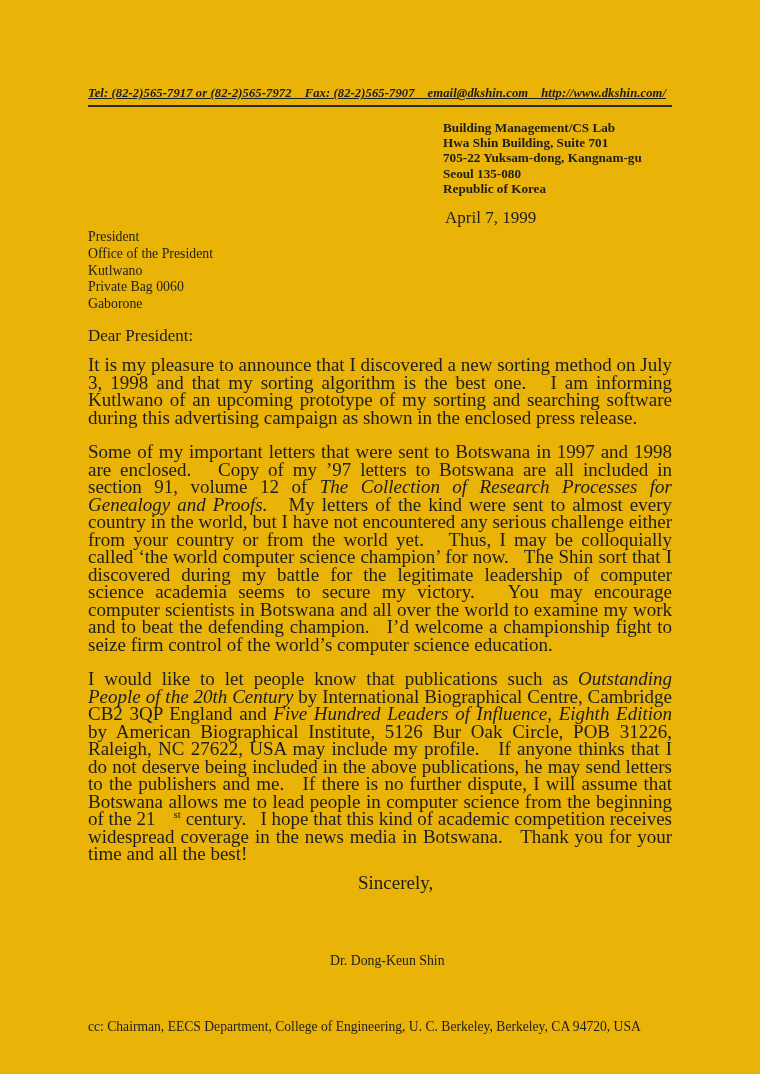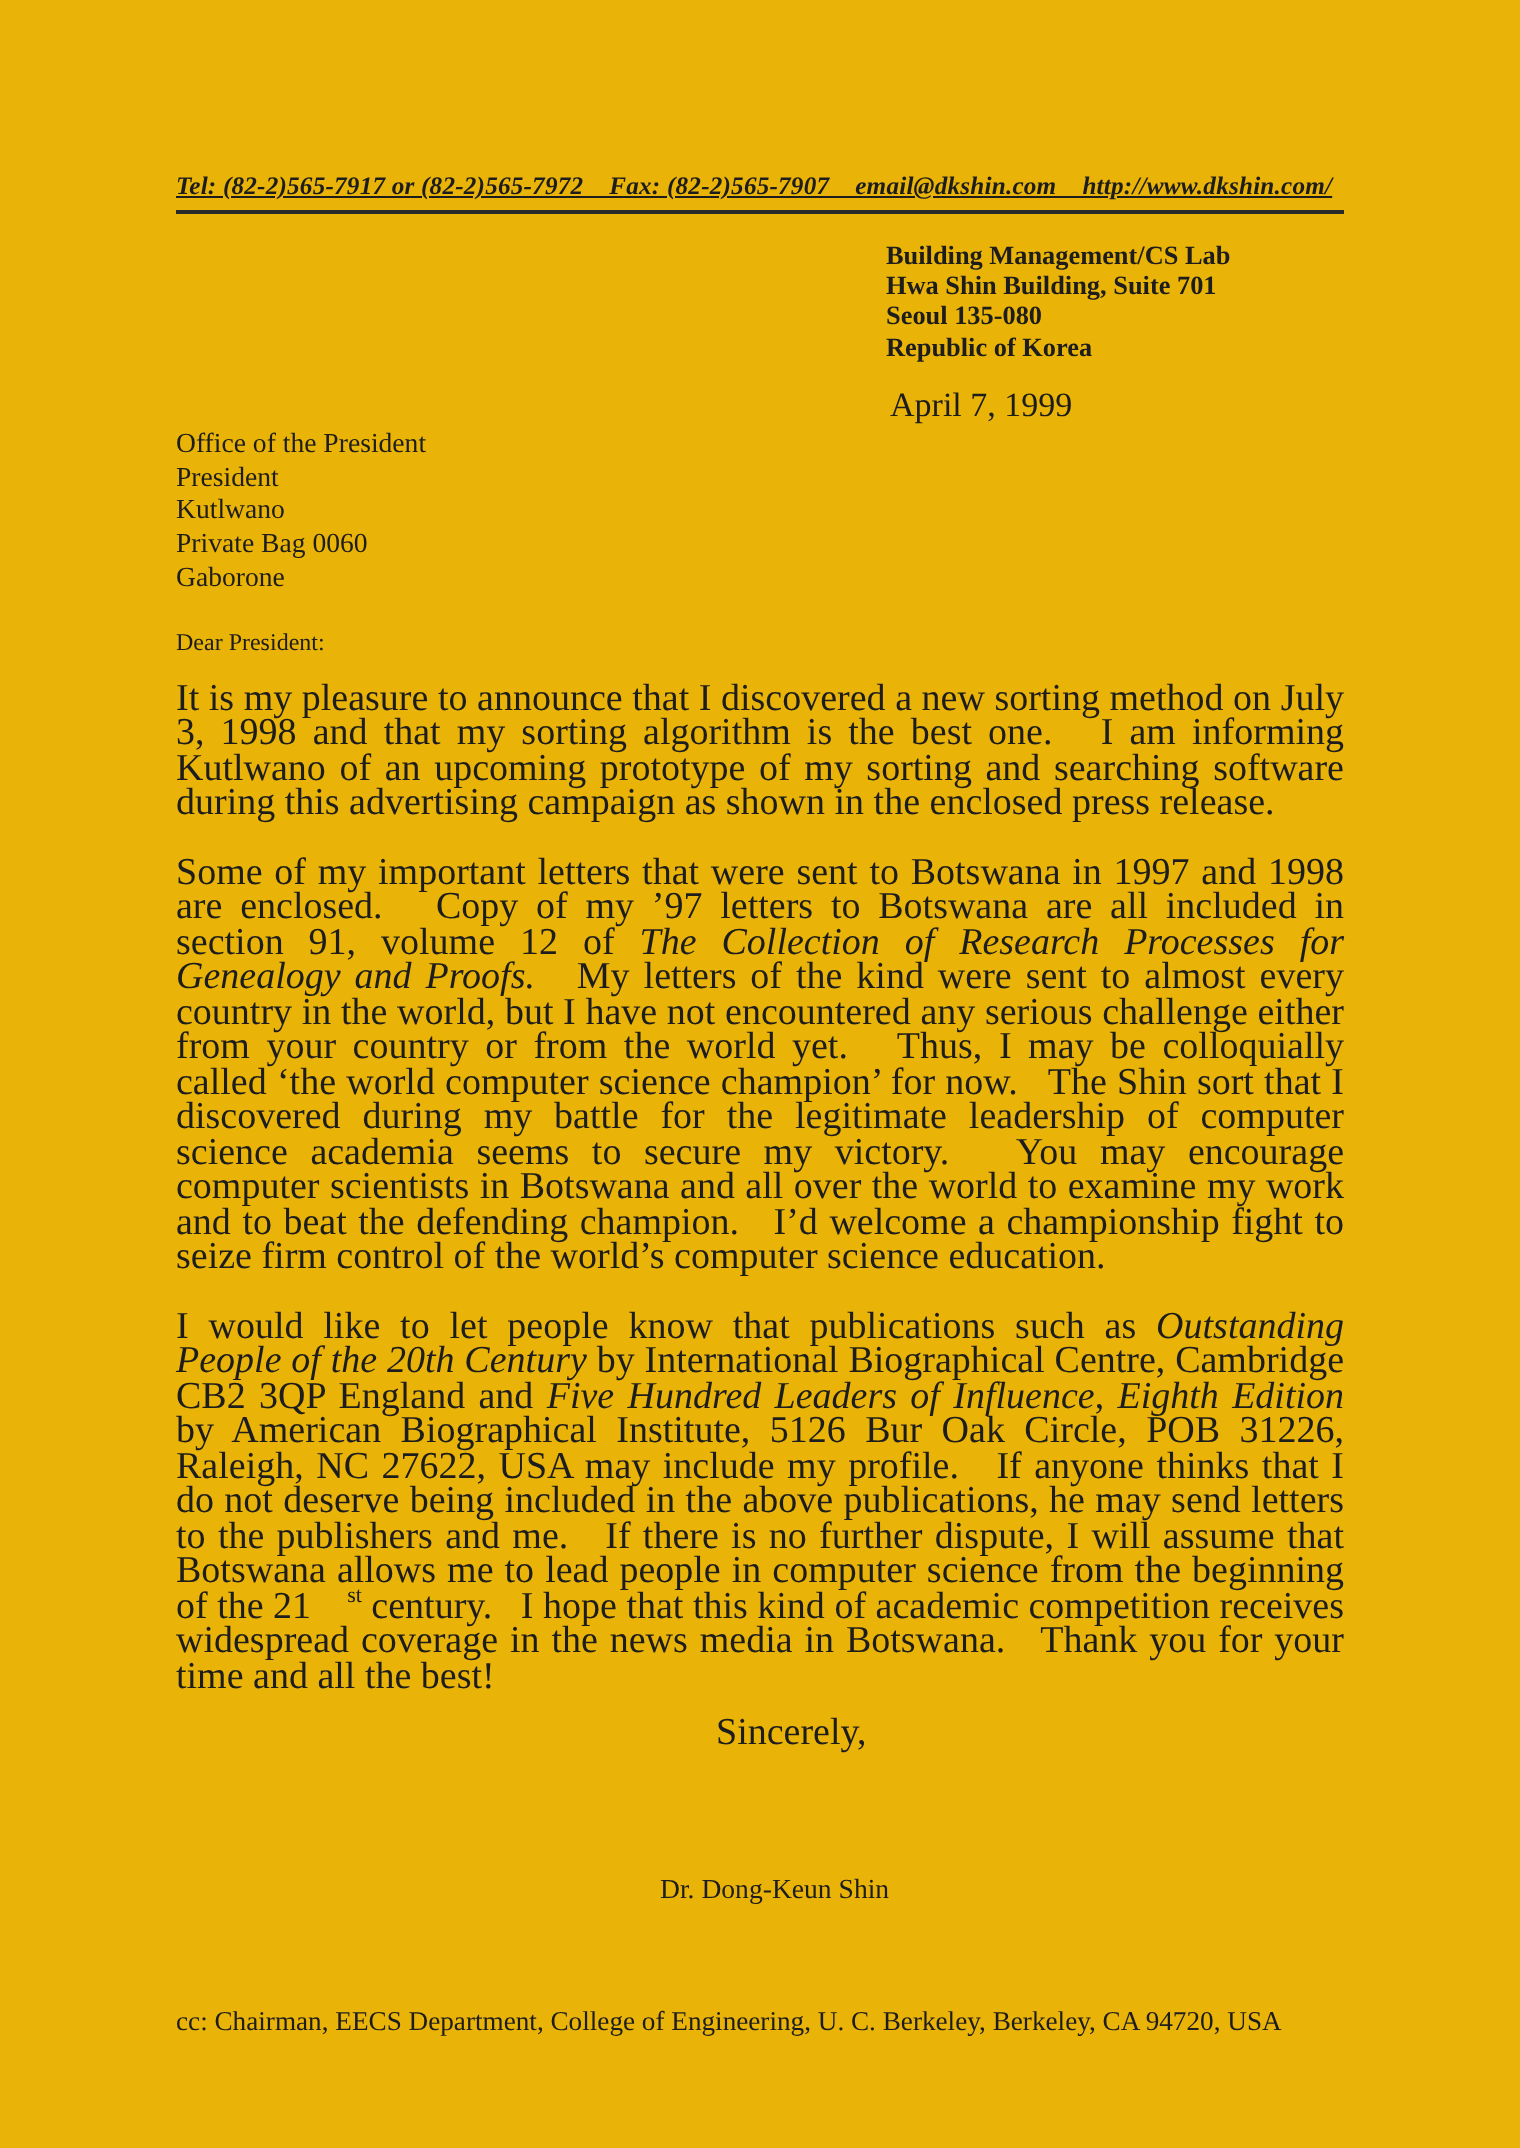--- a/index.html
+++ b/index.html
@@ -12,21 +12,21 @@
 
   .letterhead {
     font-size:12.6px; font-style:italic; font-weight:bold;
     border-bottom:2px solid #2a2a2a; padding-bottom:4px; letter-spacing:0.1px;
   }
   .letterhead .contact { text-decoration:underline; white-space:pre-wrap; }
 
   .sender { margin:13px 0 0 355px; font-weight:bold; font-size:13.2px; line-height:15.2px; }
   .dateline { margin:14px 0 0 357px; font-size:17px; line-height:16px; }
   .recipient { margin:3px 0 0 0; font-size:13.8px; line-height:16.8px; }
-  .salutation { margin:15px 0 0 0; font-size:12px; line-height:16px; }
+  .salutation { margin:15px 0 0 0; font-size:17px; line-height:16px; }
 
   .para {
     margin:12px 0 0 0; font-size:19px; line-height:17.5px;
     text-align:justify; text-justify:inter-word;font-family:Liberation Serif, serif;
   }
   .para + .para { margin-top:17px; }
   .para em { font-style:italic; }
   .para sup { font-size:58%; vertical-align:super; line-height:0;margin-left:18px; }
 
   .closing   { margin:12px 0 0 270px; font-size:19px; line-height:16px; }
@@ -39,29 +39,30 @@
 <div class="page">
   <div class="content">
 
     <div class="letterhead">
       <span class="contact">Tel: (82-2)565-7917 or (82-2)565-7972&nbsp;&nbsp;&nbsp; Fax: (82-2)565-7907&nbsp;&nbsp;&nbsp; email@dkshin.com&nbsp;&nbsp;&nbsp; http://www.dkshin.com/</span>
     </div>
 
     <div class="sender">
         <div>Building Management/CS Lab</div>
         <div>Hwa Shin Building, Suite 701</div>
+        <div>705-22 Yuksam-dong, Kangnam-gu</div>
         <div>Seoul 135-080</div>
         <div>Republic of Korea</div>
       </div>
 
     <div class="dateline">April 7, 1999</div>
 
     <div class="recipient">
+        <div>President</div>
         <div>Office of the President</div>
-        <div>President</div>
         <div>Kutlwano</div>
         <div>Private Bag 0060</div>
         <div>Gaborone</div>
       </div>
 
     <div class="salutation">Dear President:</div>
 
     <div>
       <p class="para"><span>It is my pleasure to announce that I discovered a new sorting method on July 3, 1998 and that my sorting algorithm is the best one.&nbsp;&nbsp; I am informing Kutlwano of an upcoming prototype of my sorting and searching software during this advertising campaign as shown in the enclosed press release.</span></p>
       <p class="para"><span>Some of my important letters that were sent to Botswana in 1997 and 1998 are enclosed.&nbsp;&nbsp; Copy of my ’97 letters to Botswana are all included in section 91, volume 12 of </span><em>The Collection of Research Processes for Genealogy and Proofs.</em><span>&nbsp;&nbsp; My letters of the kind were sent to almost every country in the world, but I have not encountered any serious challenge either from your country or from the world yet.&nbsp;&nbsp; Thus, I may be colloquially called ‘the world computer science champion’ for now.&nbsp;&nbsp; The Shin sort that I discovered during my battle for the legitimate leadership of computer science academia seems to secure my victory.&nbsp;&nbsp; You may encourage computer scientists in Botswana and all over the world to examine my work and to beat the defending champion.&nbsp;&nbsp; I’d welcome a championship fight to seize firm control of the world’s computer science education.</span></p>

